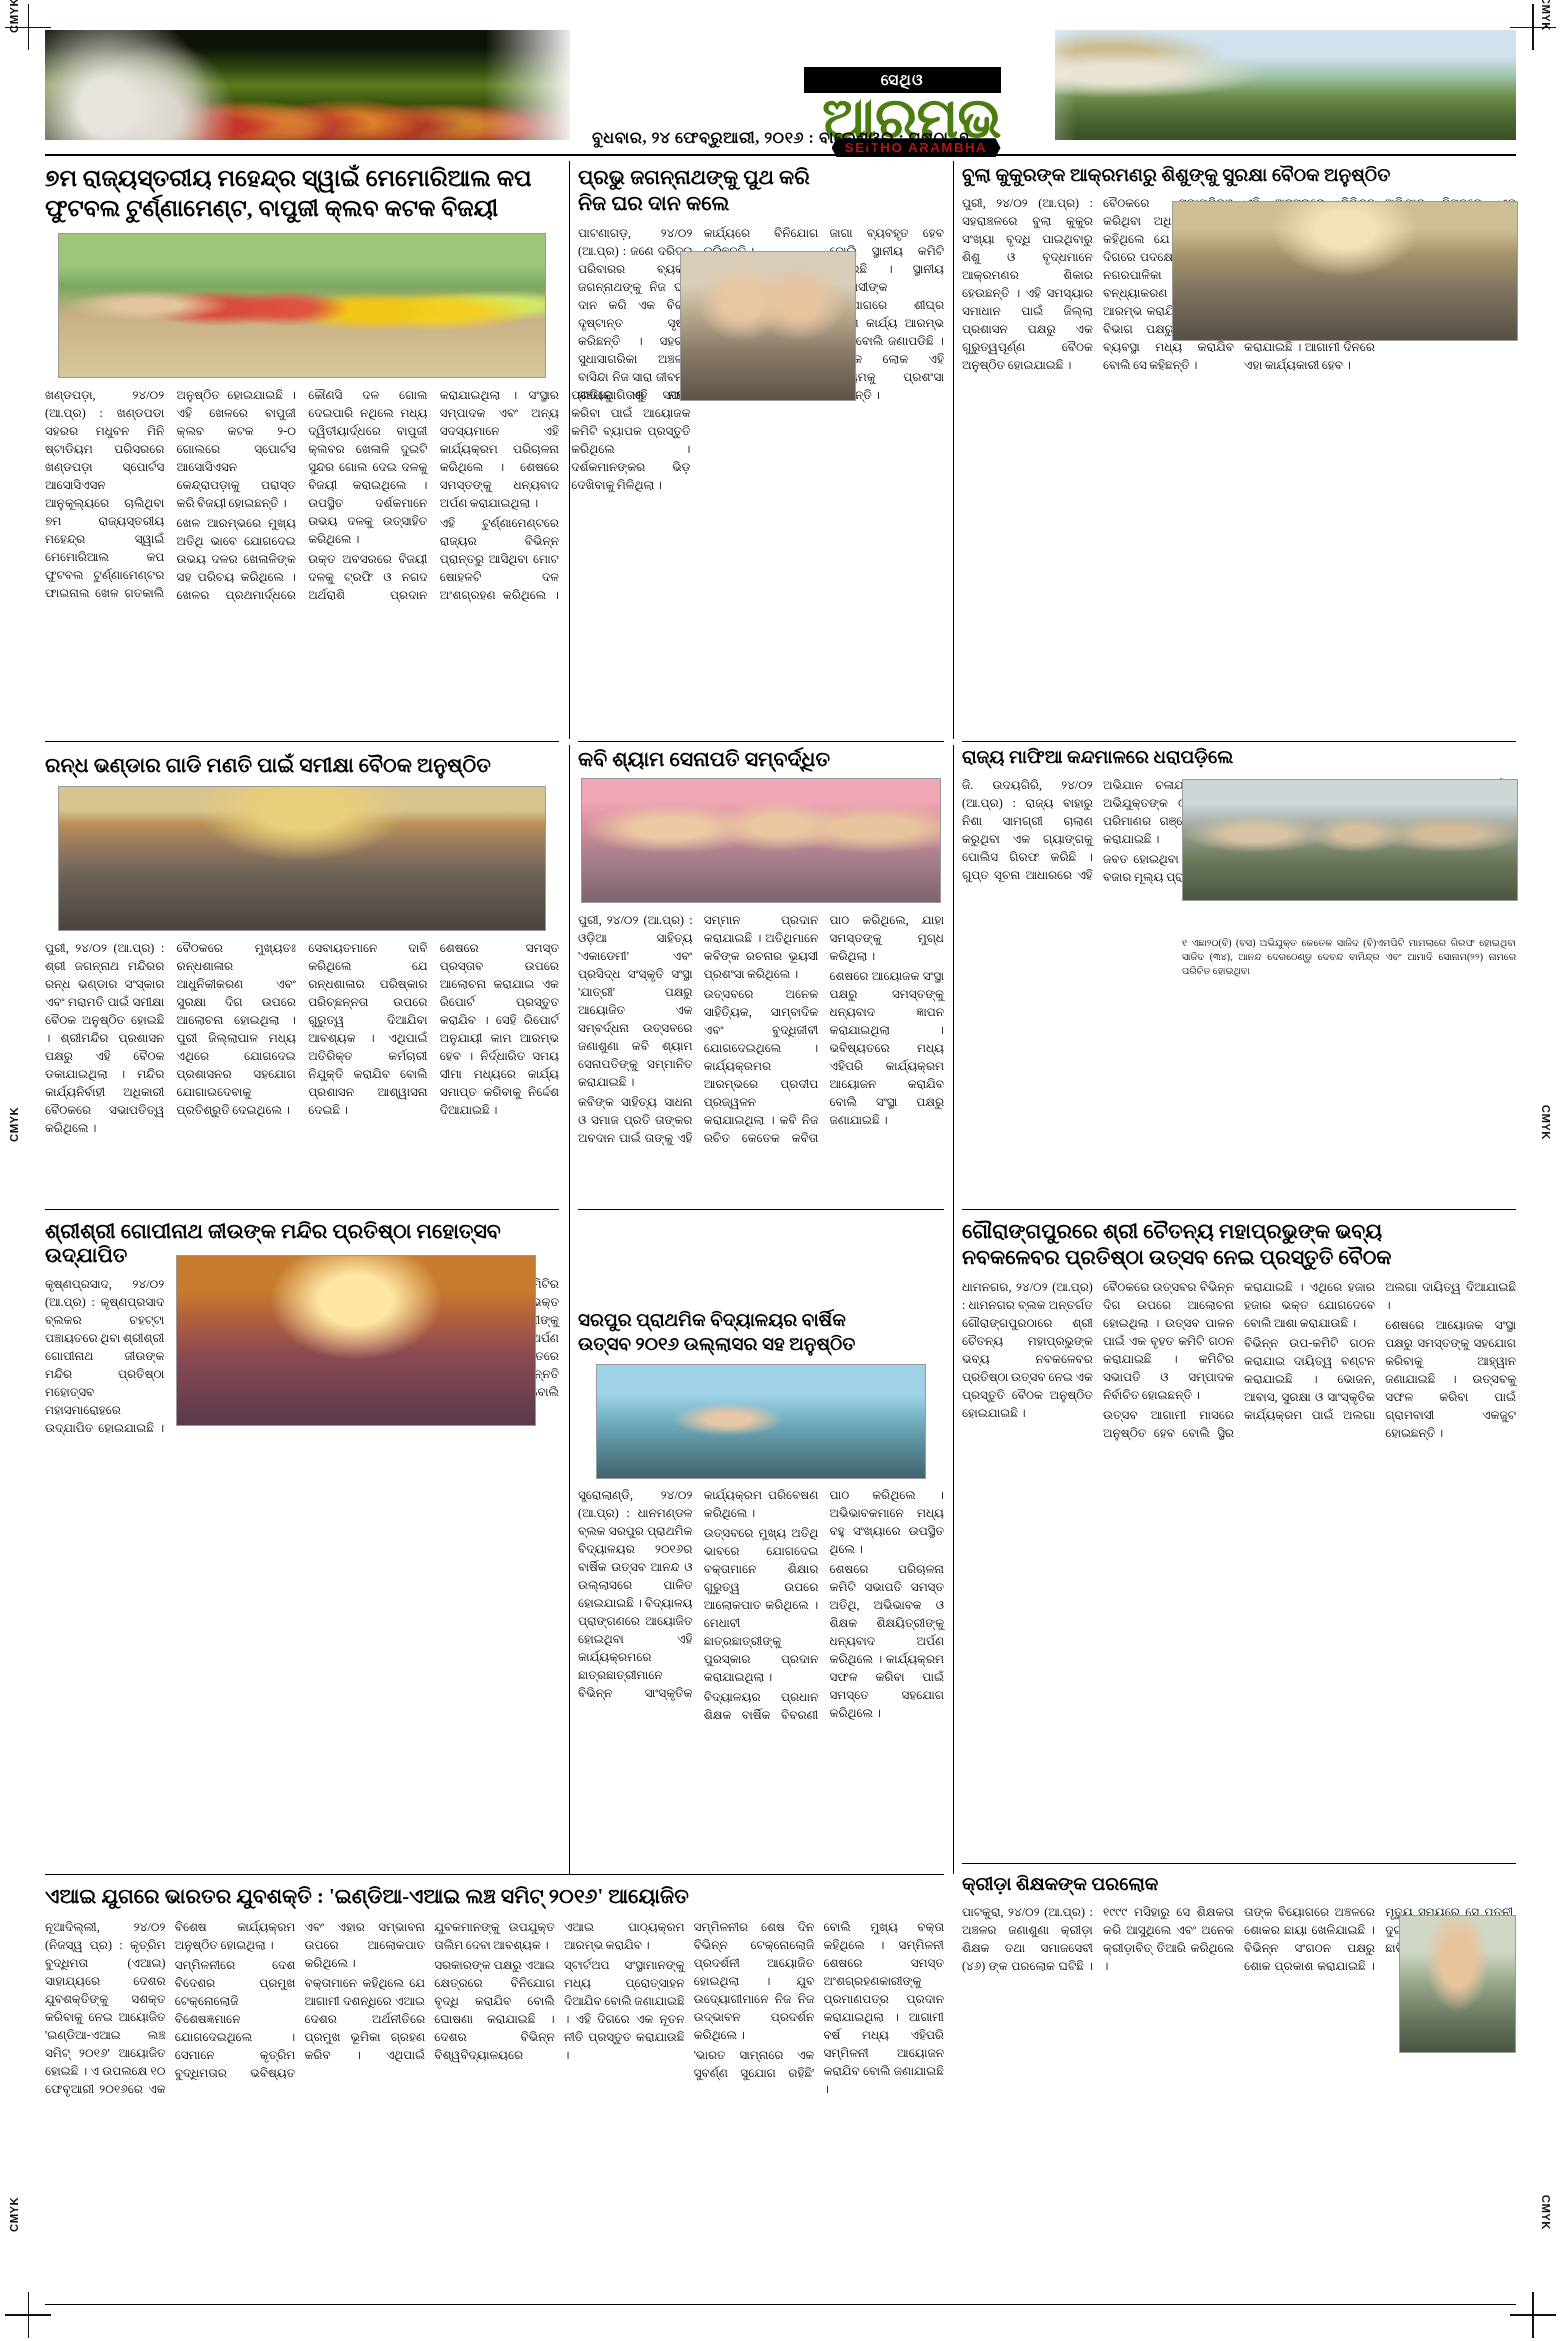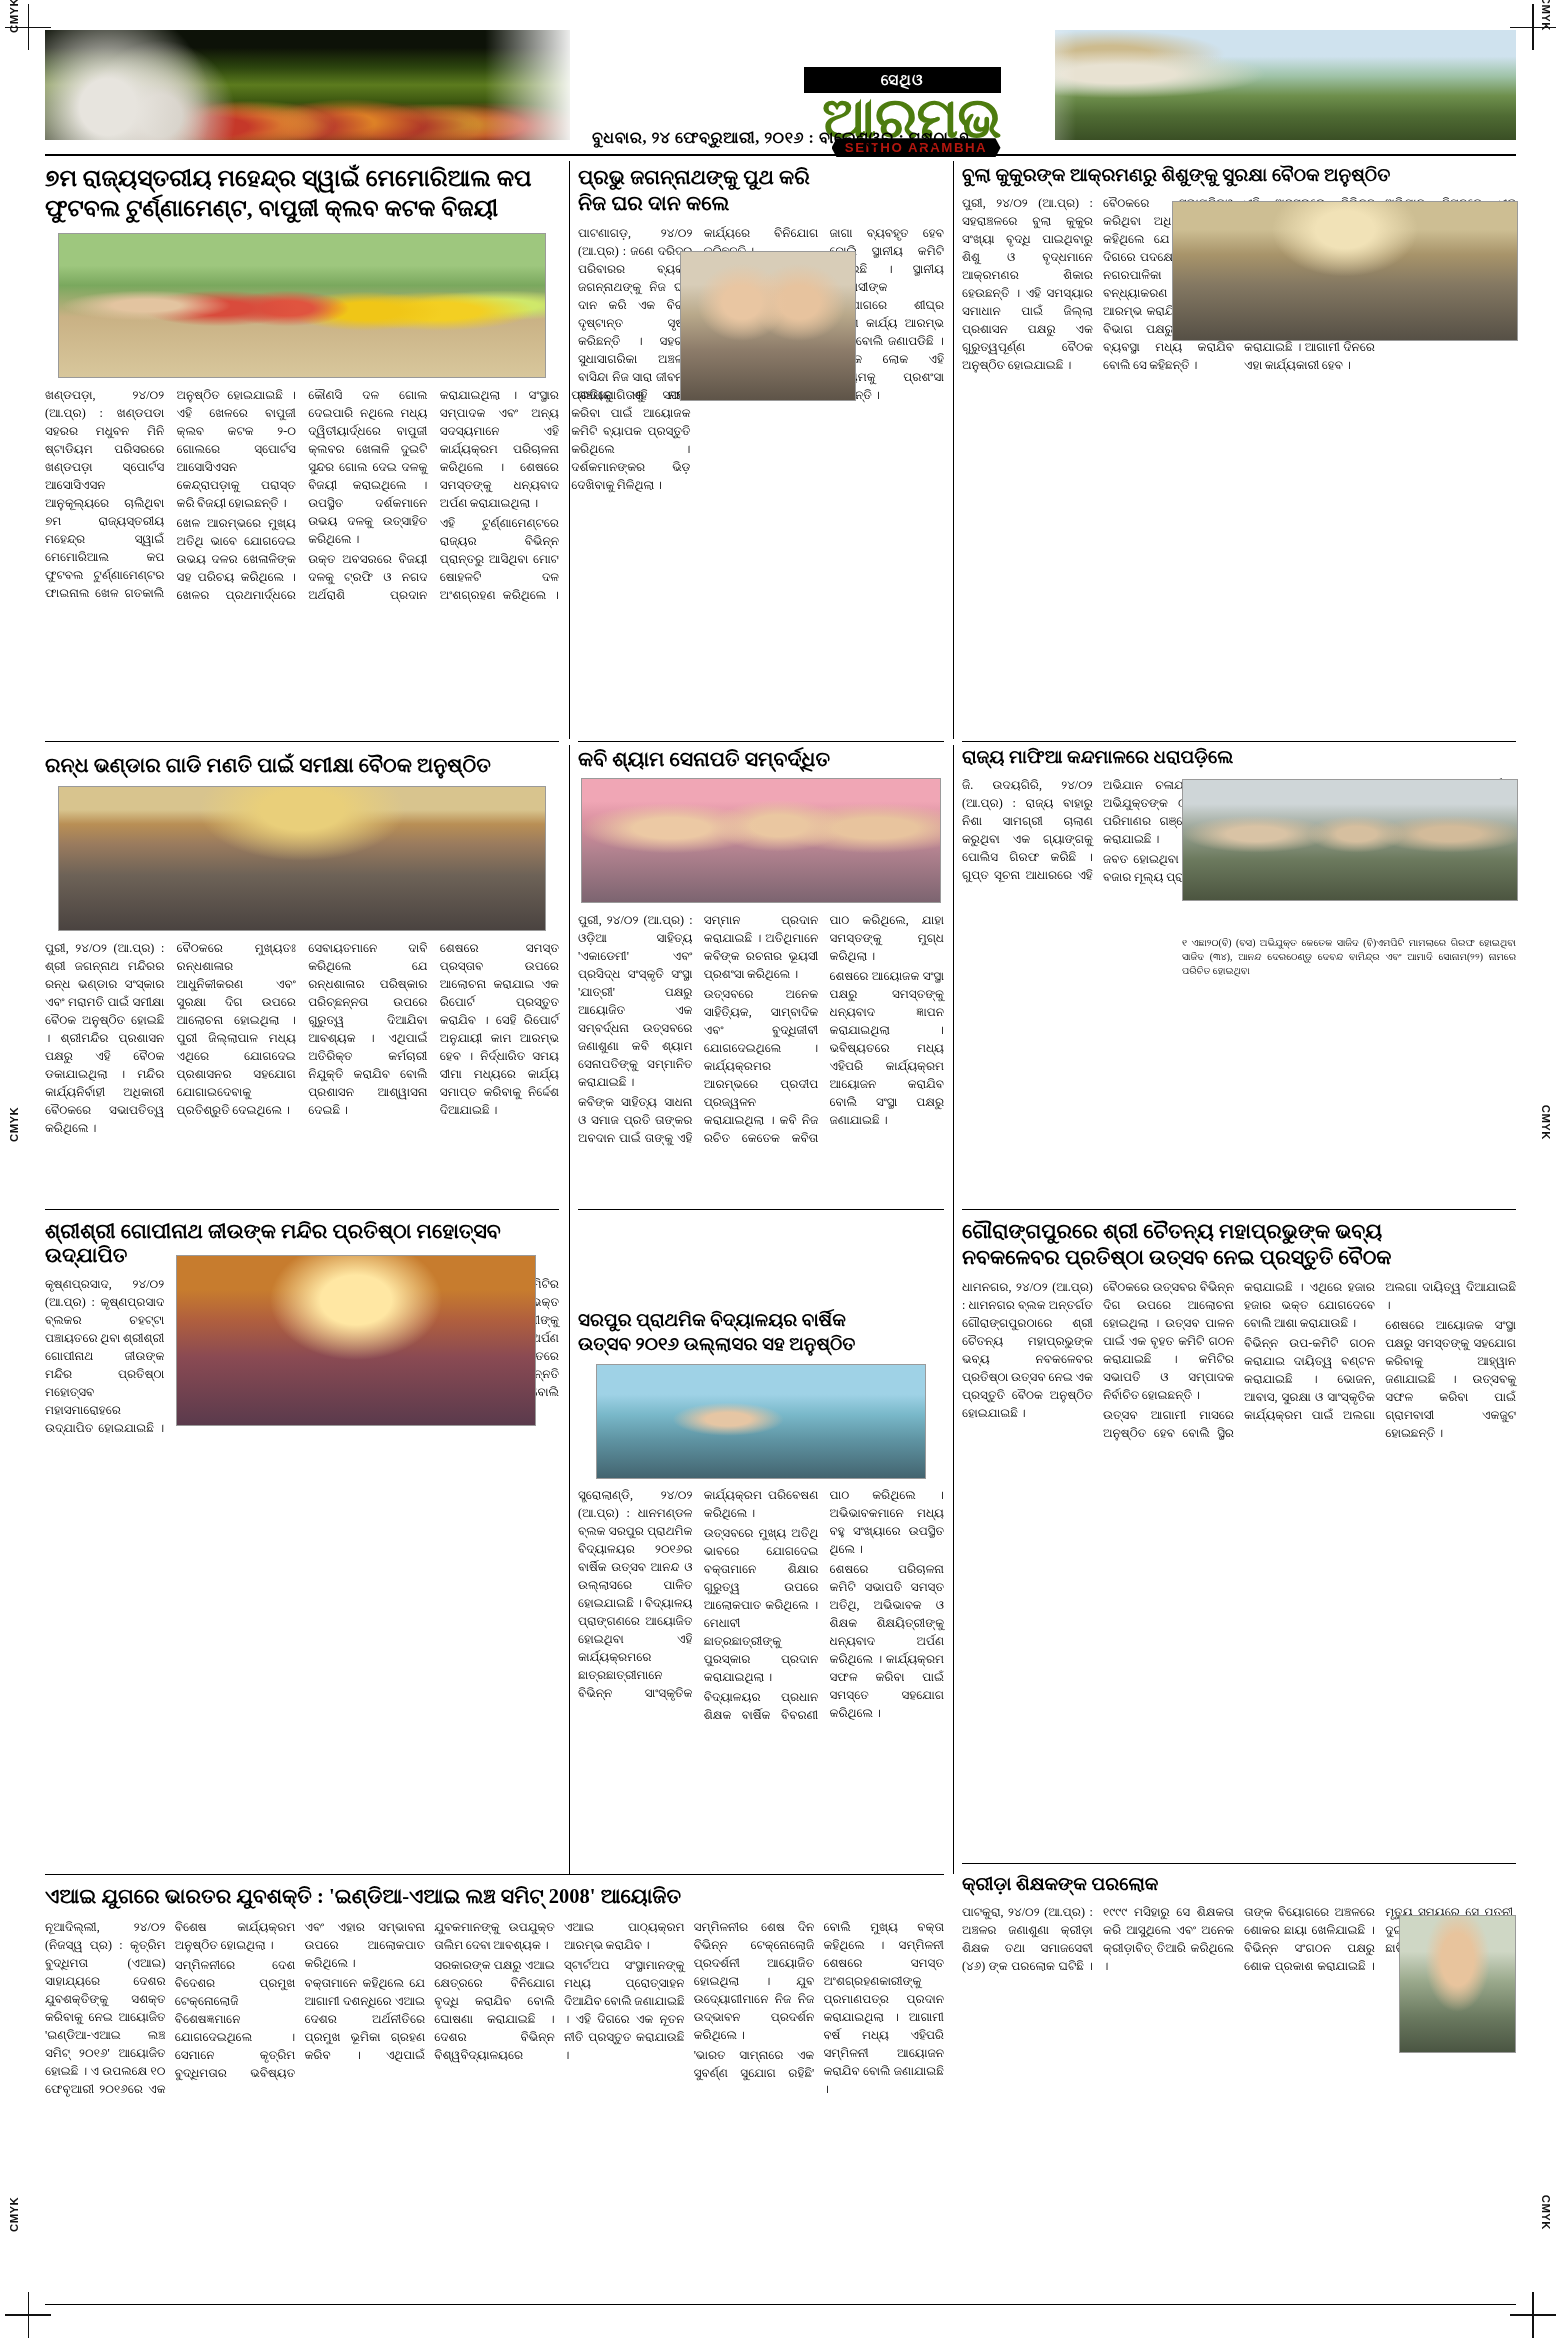--- a/index.html
+++ b/index.html
@@ -336,21 +336,21 @@
     </div>
     <div class="cols body-txt" style="margin-top:7.2px;column-count:4;column-gap:10.2px;height:358px;">
       <p>ପାଟକୁରା, ୨୪/୦୨ (ଆ.ପ୍ର) : ଅଞ୍ଚଳର ଜଣାଶୁଣା କ୍ରୀଡ଼ା ଶିକ୍ଷକ ତଥା ସମାଜସେବୀ (୪୬) ଙ୍କ ପରଲୋକ ଘଟିଛି । ୧୯୯୯ ମସିହାରୁ ସେ ଶିକ୍ଷକତା କରି ଆସୁଥିଲେ ଏବଂ ଅନେକ କ୍ରୀଡ଼ାବିତ୍ ତିଆରି କରିଥିଲେ ।</p>
       <p>ତାଙ୍କ ବିୟୋଗରେ ଅଞ୍ଚଳରେ ଶୋକର ଛାୟା ଖେଳିଯାଇଛି । ବିଭିନ୍ନ ସଂଗଠନ ପକ୍ଷରୁ ଶୋକ ପ୍ରକାଶ କରାଯାଇଛି । ମୃତ୍ୟୁ ସମୟରେ ସେ ପତ୍ନୀ, ଦୁଇ ପୁଅ ଓ ଜଣେ ଝିଅ ଛାଡ଼ିଯାଇଛନ୍ତି ।</p>
     </div>
   </div>
 
   <div class="sep-h" style="left:45px;top:1874px;width:899px;"></div>
 
   <div class="blk" style="left:45px;top:1884px;width:899px;">
-    <div class="hl hl-lg">ଏଆଇ ଯୁଗରେ ଭାରତର ଯୁବଶକ୍ତି : 'ଇଣ୍ଡିଆ-ଏଆଇ ଲଞ୍ଚ ସମିଟ୍ 2008' ଆୟୋଜିତ</div>
+    <div class="hl hl-lg">ଏଆଇ ଯୁଗରେ ଭାରତର ଯୁବଶକ୍ତି : 'ଇଣ୍ଡିଆ-ଏଆଇ ଲଞ୍ଚ ସମିଟ୍ ୨୦୧୬' ଆୟୋଜିତ</div>
     <div class="cols body-txt" style="margin-top:10px;column-count:7;column-gap:9.2px;height:394px;">
       <p>ନୂଆଦିଲ୍ଲୀ, ୨୪/୦୨ (ନିଜସ୍ୱ ପ୍ର) : କୃତ୍ରିମ ବୁଦ୍ଧିମତା (ଏଆଇ) ସାହାଯ୍ୟରେ ଦେଶର ଯୁବଶକ୍ତିଙ୍କୁ ସଶକ୍ତ କରିବାକୁ ନେଇ ଆୟୋଜିତ 'ଇଣ୍ଡିଆ-ଏଆଇ ଲଞ୍ଚ ସମିଟ୍ ୨୦୧୬' ଆୟୋଜିତ ହୋଇଛି । ଏ ଉପଲକ୍ଷେ ୧୦ ଫେବୃଆରୀ ୨୦୧୬ରେ ଏକ ବିଶେଷ କାର୍ଯ୍ୟକ୍ରମ ଅନୁଷ୍ଠିତ ହୋଇଥିଲା ।</p>
       <p>ସମ୍ମିଳନୀରେ ଦେଶ ବିଦେଶର ପ୍ରମୁଖ ଟେକ୍ନୋଲୋଜି ବିଶେଷଜ୍ଞମାନେ ଯୋଗଦେଇଥିଲେ । ସେମାନେ କୃତ୍ରିମ ବୁଦ୍ଧିମତାର ଭବିଷ୍ୟତ ଏବଂ ଏହାର ସମ୍ଭାବନା ଉପରେ ଆଲୋକପାତ କରିଥିଲେ ।</p>
       <p>ବକ୍ତାମାନେ କହିଥିଲେ ଯେ ଆଗାମୀ ଦଶନ୍ଧିରେ ଏଆଇ ଦେଶର ଅର୍ଥନୀତିରେ ପ୍ରମୁଖ ଭୂମିକା ଗ୍ରହଣ କରିବ । ଏଥିପାଇଁ ଯୁବକମାନଙ୍କୁ ଉପଯୁକ୍ତ ତାଲିମ ଦେବା ଆବଶ୍ୟକ ।</p>
       <p>ସରକାରଙ୍କ ପକ୍ଷରୁ ଏଆଇ କ୍ଷେତ୍ରରେ ବିନିଯୋଗ ବୃଦ୍ଧି କରାଯିବ ବୋଲି ଘୋଷଣା କରାଯାଇଛି । ଦେଶର ବିଭିନ୍ନ ବିଶ୍ୱବିଦ୍ୟାଳୟରେ ଏଆଇ ପାଠ୍ୟକ୍ରମ ଆରମ୍ଭ କରାଯିବ ।</p>
       <p>ସ୍ଟାର୍ଟଅପ ସଂସ୍ଥାମାନଙ୍କୁ ମଧ୍ୟ ପ୍ରୋତ୍ସାହନ ଦିଆଯିବ ବୋଲି ଜଣାଯାଇଛି । ଏହି ଦିଗରେ ଏକ ନୂତନ ନୀତି ପ୍ରସ୍ତୁତ କରାଯାଉଛି ।</p>
       <p>ସମ୍ମିଳନୀର ଶେଷ ଦିନ ବିଭିନ୍ନ ଟେକ୍ନୋଲୋଜି ପ୍ରଦର୍ଶନୀ ଆୟୋଜିତ ହୋଇଥିଲା । ଯୁବ ଉଦ୍ୟୋଗୀମାନେ ନିଜ ନିଜ ଉଦ୍ଭାବନ ପ୍ରଦର୍ଶନ କରିଥିଲେ ।</p>
       <p>'ଭାରତ ସାମ୍ନାରେ ଏକ ସୁବର୍ଣ୍ଣ ସୁଯୋଗ ରହିଛି' ବୋଲି ମୁଖ୍ୟ ବକ୍ତା କହିଥିଲେ । ସମ୍ମିଳନୀ ଶେଷରେ ସମସ୍ତ ଅଂଶଗ୍ରହଣକାରୀଙ୍କୁ ପ୍ରମାଣପତ୍ର ପ୍ରଦାନ କରାଯାଇଥିଲା । ଆଗାମୀ ବର୍ଷ ମଧ୍ୟ ଏହିପରି ସମ୍ମିଳନୀ ଆୟୋଜନ କରାଯିବ ବୋଲି ଜଣାଯାଇଛି ।</p>
     </div>
   </div>

